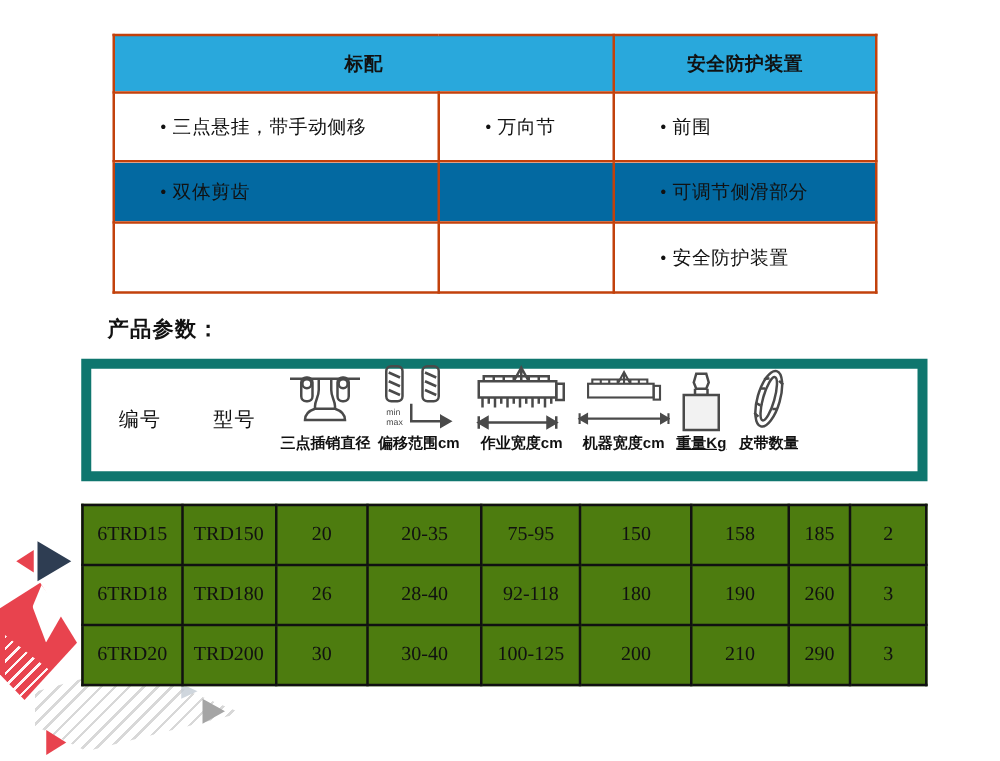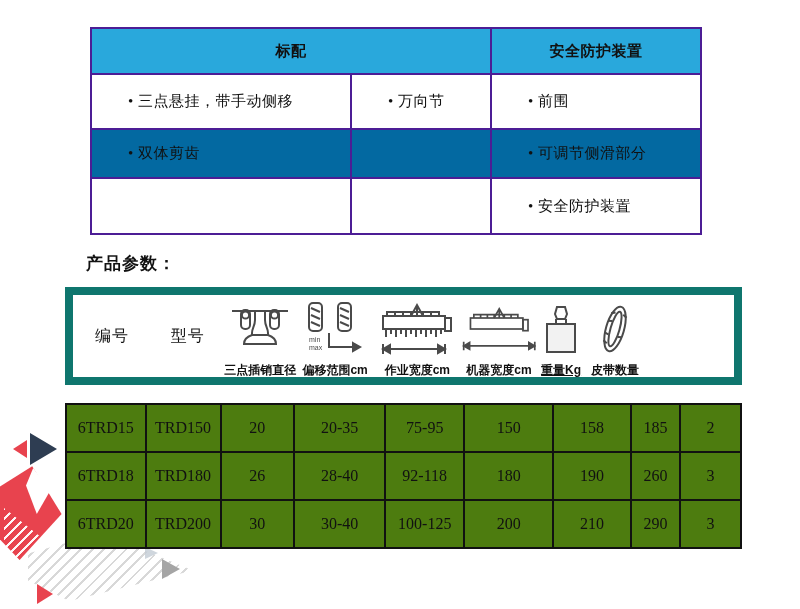--- a/index.html
+++ b/index.html
@@ -19,21 +19,21 @@
     position: absolute;
     left: 90px; top: 27px;
     width: 610px;
     border-collapse: collapse;
     table-layout: fixed;
     background: #fff;
     z-index: 2;
     font-family: "Liberation Serif", "DejaVu Serif", serif;
   }
   .cfg-table td {
-    border: 2px solid #4c1d95;
+    border: 2px solid #c2410c;
     font-size: 15px;
     letter-spacing: 0.5px;
     overflow: hidden;
   }
   .cfg-head td {
     background: #29a8dc;
     text-align: center;
     font-weight: 600;
     height: 46px;
   }
@@ -62,21 +62,21 @@
   }
   .icon-box .seg { height: 100%; }
   .txt-col {
     display: flex; align-items: center; justify-content: center;
     font-family: "Liberation Serif", "DejaVu Serif", serif;
     font-size: 16px; letter-spacing: 1px;
   }
   .icon-col {
     display: flex; flex-direction: column;
     align-items: center; justify-content: flex-end;
-    padding-bottom: 0;
+    padding-bottom: 16px;
   }
   .icon-area {
     flex: 1 1 auto;
     display: flex; align-items: center; justify-content: center;
     width: 100%;
   }
   .icon-area svg { stroke: #4a4a4a; fill: none; stroke-width: 2; max-width: 98%; }
   .icon-label {
     font-size: 12px; font-weight: bold;
     white-space: nowrap; line-height: 14px;

